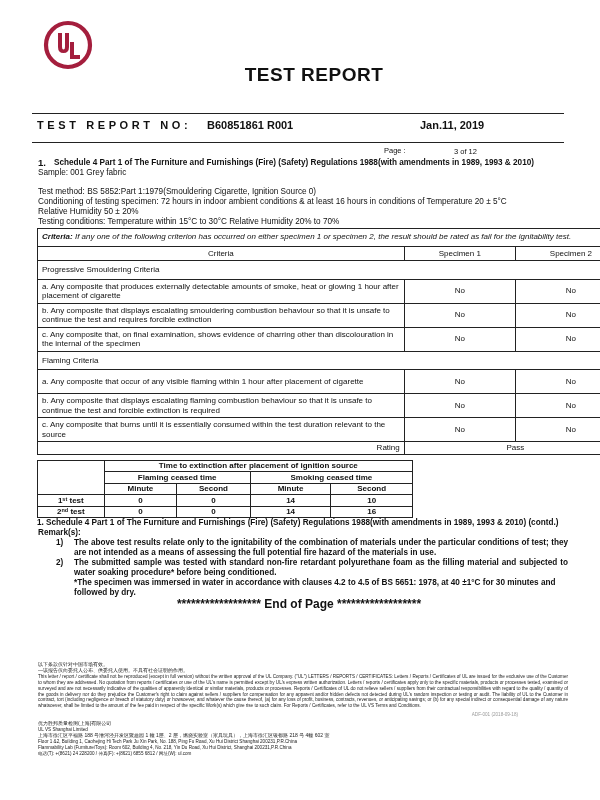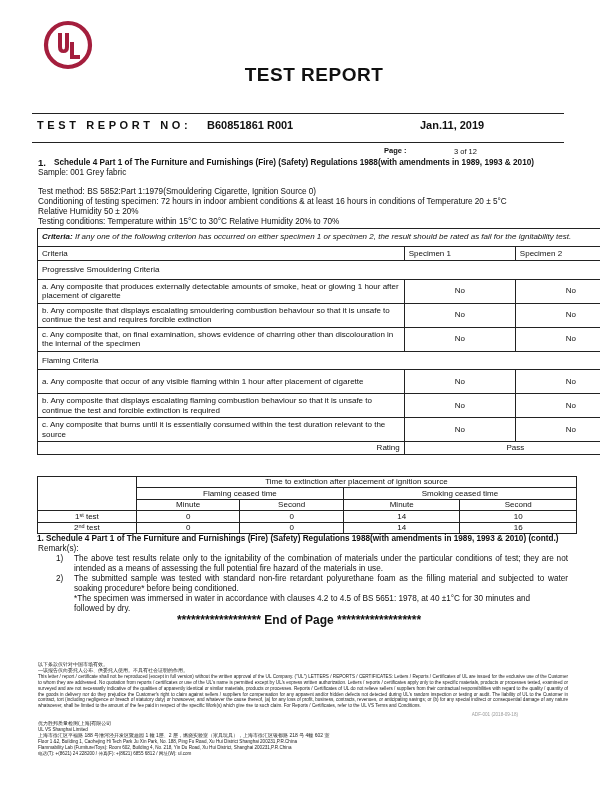--- a/index.html
+++ b/index.html
@@ -11,48 +11,48 @@
            font-family: "Liberation Sans", sans-serif; font-weight: bold; font-size: 19px; letter-spacing: 0.5px; color: #111; }
   .title span { margin-left: 28px; }
 
   .hr { position: absolute; left: 32px; width: 532px; height: 0; border-top: 1.2px solid #222; }
   .hr1 { top: 113px; }
   .hr2 { top: 142px; }
 
   .report-no-label { position: absolute; left: 37px; top: 119px; font-weight: bold; font-size: 11px; letter-spacing: 3.6px; }
   .report-no-value { position: absolute; left: 207px; top: 119px; font-weight: bold; font-size: 11px; }
   .report-date { position: absolute; left: 420px; top: 119px; font-weight: bold; font-size: 11px; }
-  .page-label { position: absolute; left: 384px; top: 146px; font-weight: bold; font-size: 7.5px; }
+  .page-label { position: absolute; left: 384px; top: 146px; font-weight: normal; font-size: 7.5px; }
   .page-value { position: absolute; left: 454px; top: 147px; font-size: 7.5px; }
 
   .content { position: absolute; left: 38px; top: 158px; width: 530px; font-size: 8.2px; line-height: 10px; }
   .sec-title { display: flex; font-weight: bold; font-size: 8.2px; line-height: 10px; }
   .sec-num { width: 16px; flex: none; font-size: 9.5px; }
   .sec-text { flex: 1; }
   .sample { margin-top: 0px; }
   .method-block { margin-top: 9px; }
 
   table { border-collapse: collapse; }
   .crit { width: 590px; margin-left: -1px; margin-top: 1px; font-size: 8px; border: 1.2px solid #222; }
   .crit td { border: 1px solid #222; padding: 1px 4px; line-height: 9.5px; vertical-align: middle; }
   .crit .note { font-style: italic; padding: 3px 6px 4px 4px; }
   .crit .note b { font-style: italic; }
-  .crit .hdr td { padding: 2px 4px; }
+  .crit .hdr td { text-align: center; padding: 2px 4px; }
   .crit .c { text-align: center; }
   .crit .grp td { padding: 4px 4px; }
   .crit .row td { height: 24px; }
   .crit .rating td { padding: 1px 4px; }
   .crit .r { text-align: right; }
 
-  .time { width: 540px; margin-left: -1px; margin-top: 21px; font-size: 8px; border: 1.2px solid #222; }
+  .time { width: 376px; margin-left: -1px; margin-top: 5px; font-size: 8px; border: 1.2px solid #222; font-weight: bold; }
   .time td { border: 1px solid #222; text-align: center; line-height: 9.5px; padding: 0.5px 2px; }
   .time sup { font-size: 5.5px; vertical-align: top; line-height: 6px; }
 
   .contd { font-weight: bold; font-size: 8.2px; line-height: 10px; margin-left: -1px; }
-  .remarks { margin-top: 0; font-size: 8.2px; line-height: 10px; }
+  .remarks { margin-top: 0; font-size: 8.2px; line-height: 10px; font-weight: bold; }
   .remark { display: flex; margin-top: 0; }
   .remark-num { width: 36px; flex: none; padding-left: 18px; }
   .remark-text { flex: 1; text-align: justify; }
   .remark-sub { padding-left: 36px; padding-right: 8px; }
   .endpage { text-align: center; font-weight: bold; font-size: 12px; margin-top: 1px; margin-left: -8px; }
 
   .footer { position: absolute; left: 38px; top: 662px; width: 530px; font-size: 4.6px; line-height: 5.9px; color: #222; }
   .footer .cn { font-size: 5px; }
   .footer-legal { text-align: justify; }
   .footer-code { text-align: right; color: #999; margin-top: 3px; padding-right: 50px; }

